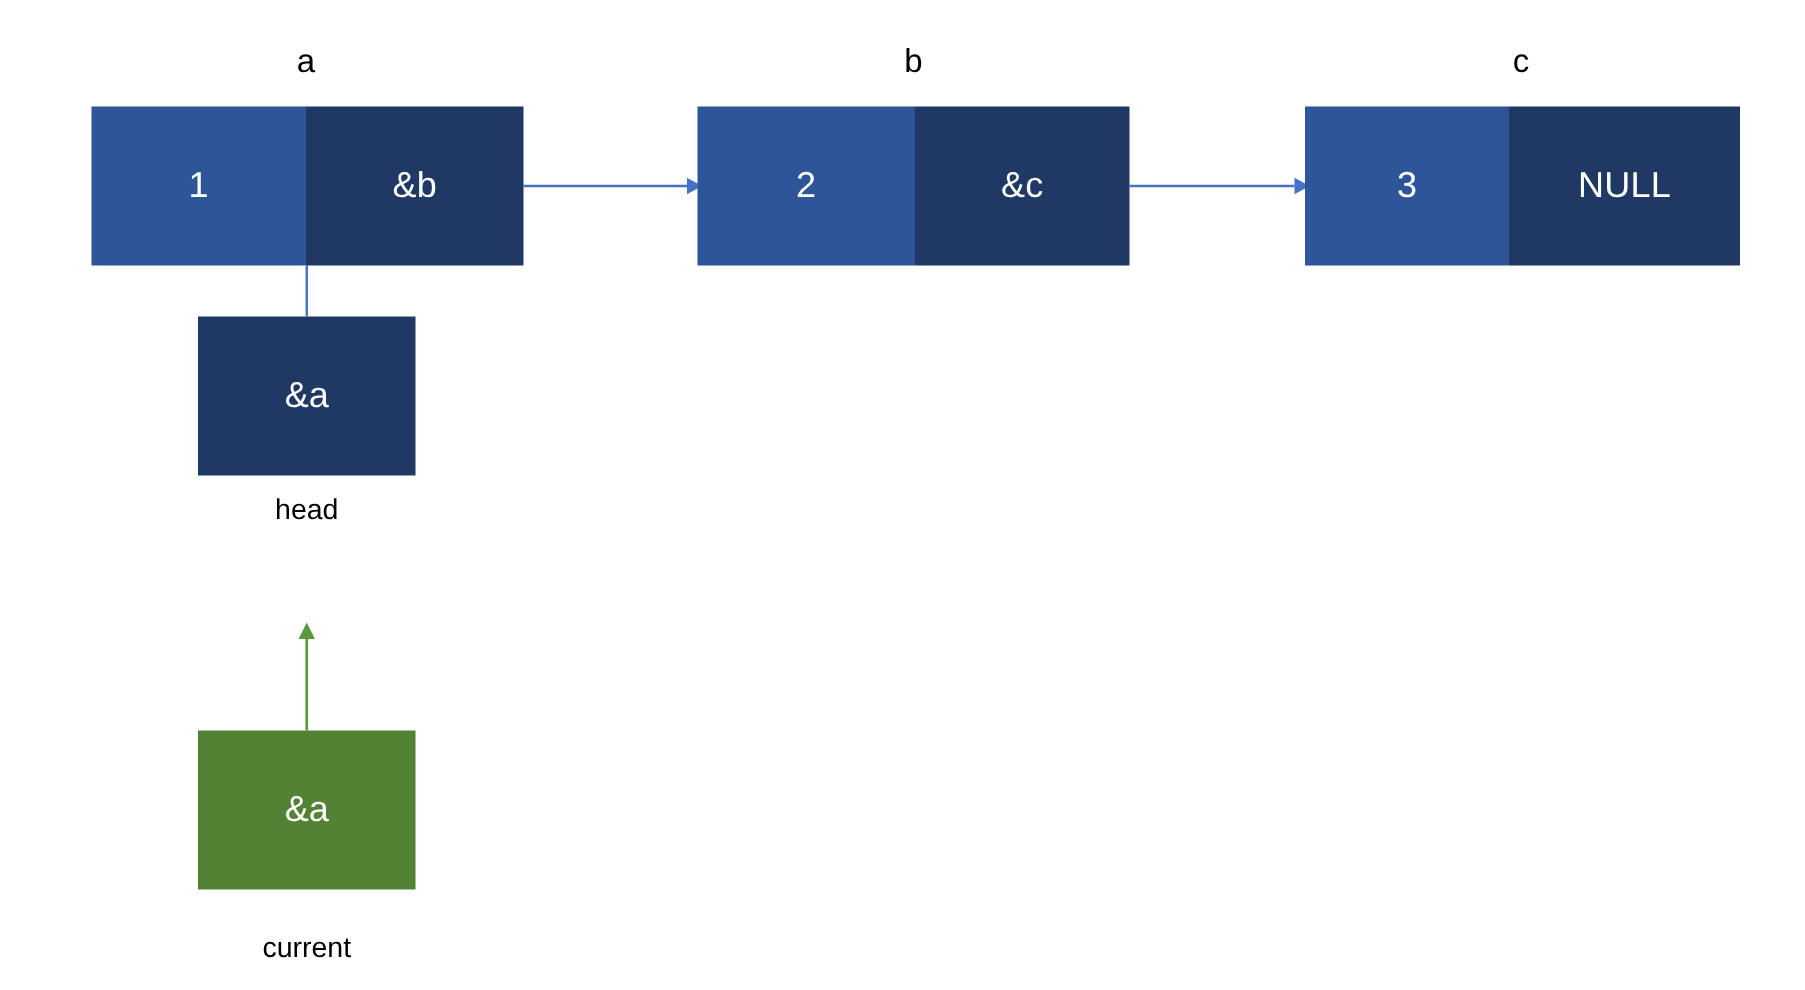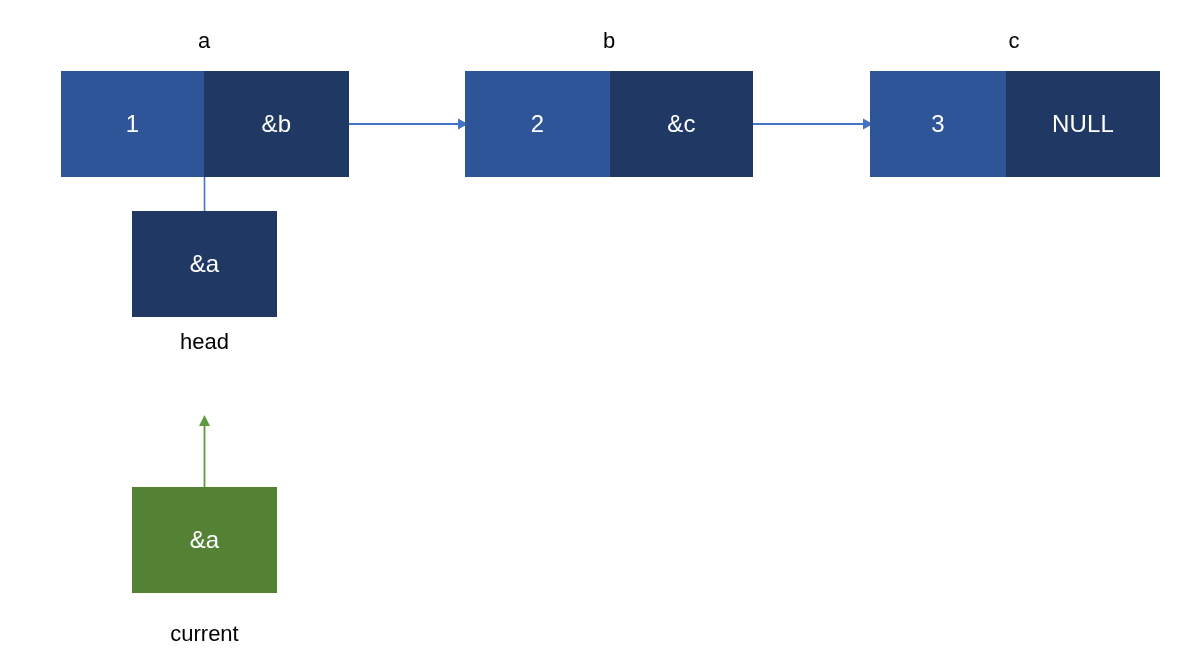--- a/index.html
+++ b/index.html
@@ -62,21 +62,21 @@
     font-size: 24px;
     line-height: 1;
     user-select: none;
   }
   .varbox-head    { background: #1f3864; }
   .varbox-current { background: #548235; }
 
   .varbox-label {
     position: absolute;
     color: #000000;
-    font-size: 22px;
+    font-size: 19px;
     line-height: 1;
     text-align: center;
     white-space: nowrap;
     user-select: none;
   }
 
   
   .connector-svg {
     position: absolute;
     left: 0;

